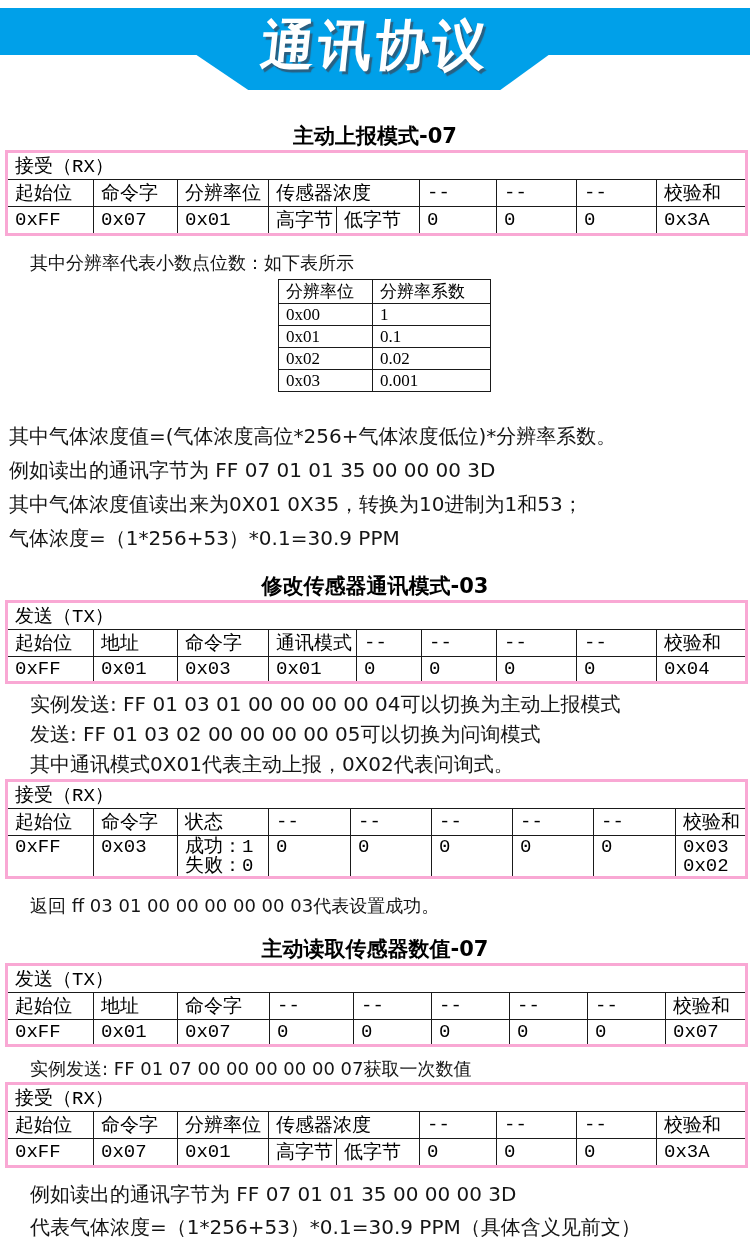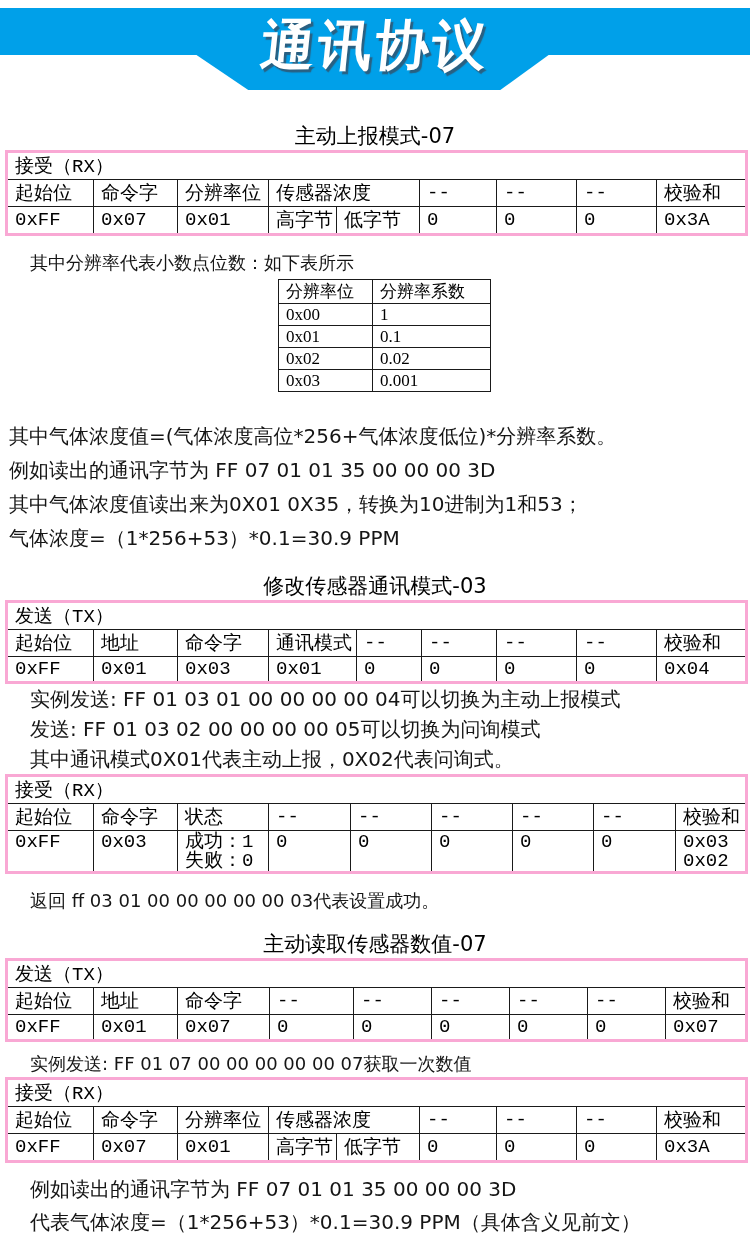--- a/index.html
+++ b/index.html
@@ -16,30 +16,30 @@
     clip-path:polygon(0 0,100% 0,86% 100%,15% 100%);
   }
   .banner-title{
     position:absolute;top:10px;left:0;width:750px;text-align:center;
     font-size:54px;font-weight:bold;color:#ffffff;letter-spacing:3px;
     transform:skewX(-6deg);
     text-shadow:3px 3px 1px rgba(55,75,95,0.75);
   }
   
   .sec-title{
-    margin:0;text-align:center;font-size:21px;font-weight:normal;color:#000;
+    margin:0;text-align:center;font-size:21px;font-weight:bold;color:#000;
   }
   .t1-title{margin-top:30px;}
   .t2-title{margin-top:17px;}
   .t3-title{margin-top:16px;}
   .para{margin:0 0 0 30px;font-size:20px;line-height:33px;color:#151515;}
   .para div{white-space:nowrap;}
   .note{margin:13px 0 0 30px;font-size:18px;line-height:27px;color:#151515;white-space:nowrap;}
   .para-big{margin-top:27px;line-height:34px;margin-left:9px;}
-  .para-mid{line-height:30px;}
+  .para-mid{margin-top:5px;line-height:30px;}
   .result-note{margin-top:13px;}
   .example-note{margin-top:8px;}
   .final-para{margin-top:10px;line-height:33px;}
   
   table.proto{
     width:740px;margin:0 0 0 5px;border-collapse:collapse;table-layout:fixed;
     font-family:Liberation Mono, monospace;font-size:19px;color:#000;
     border:3px solid #f9a8d4;
   }
   table.proto td{

